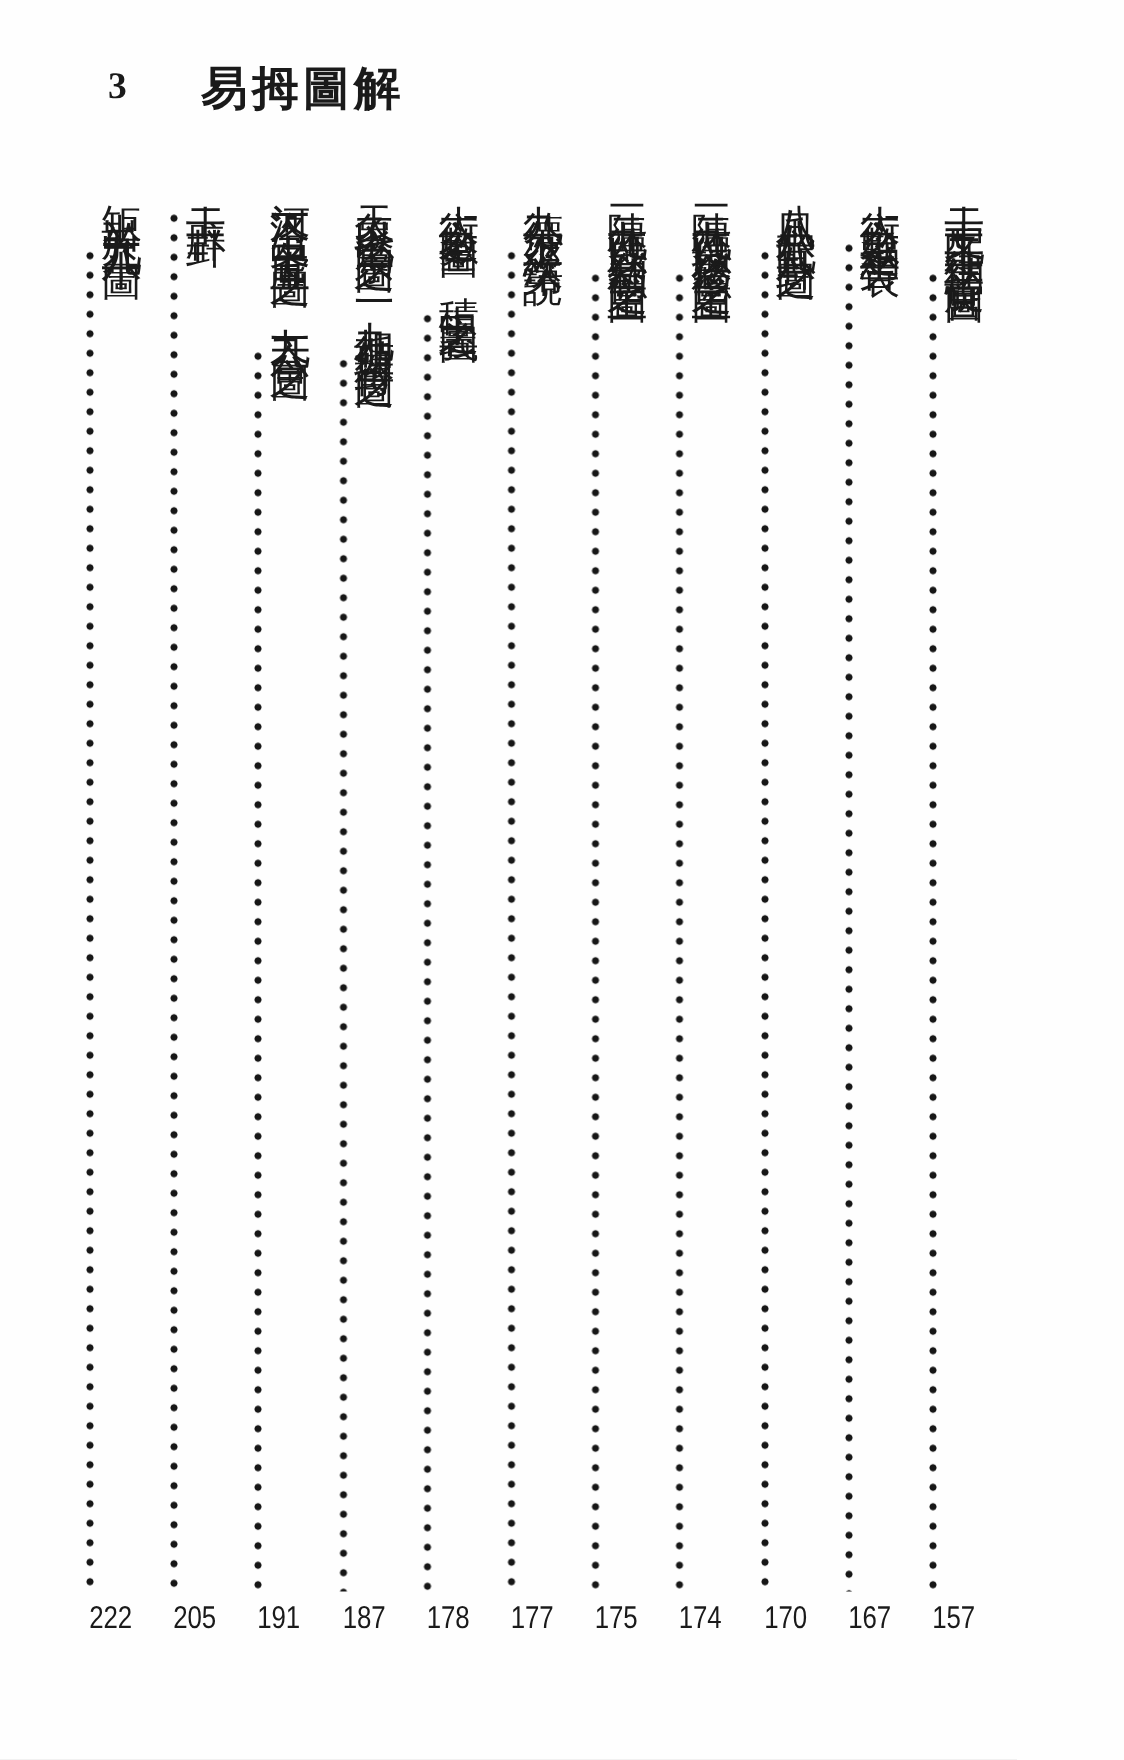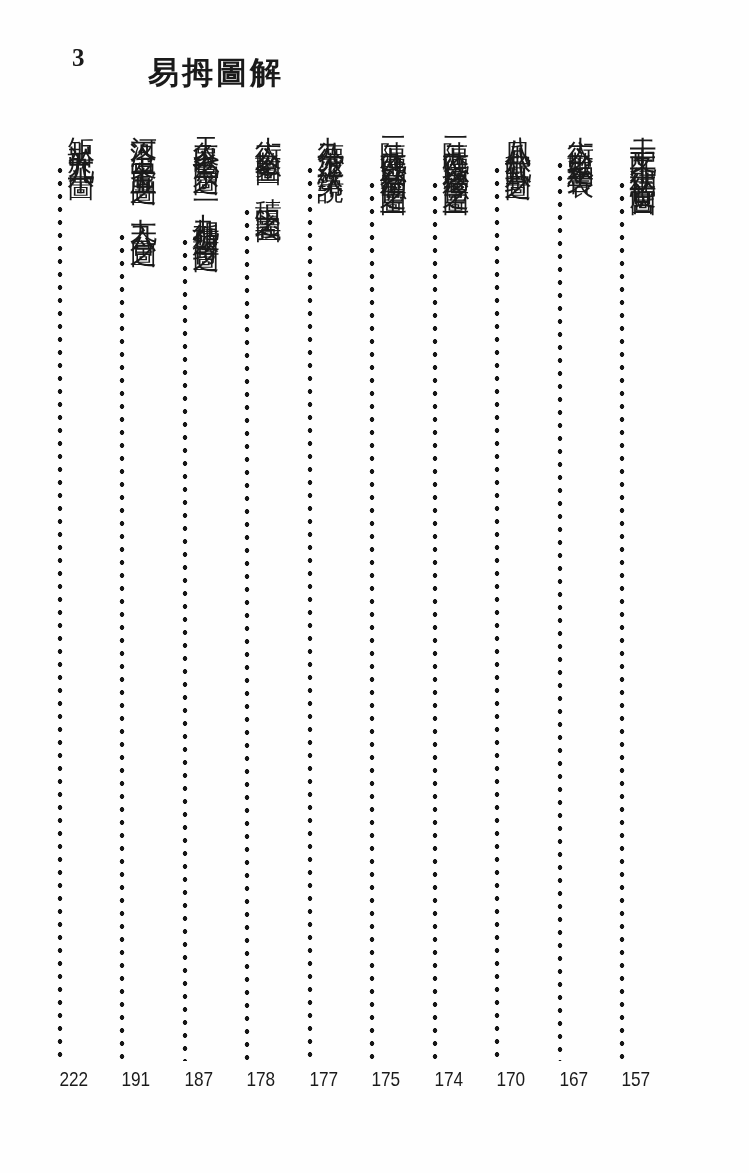--- a/index.html
+++ b/index.html
@@ -30,21 +30,21 @@
     left: 72px;
     top: 6px;
     font-size: 25px;
     font-weight: bold;
     letter-spacing: 1px;
   }
   .book-title {
     position: absolute;
     left: 134px;
     top: 0;
-    margin: 14px;
+    margin: 0;
     font-size: 31px;
     font-weight: bold;
     letter-spacing: 3px;
     font-family: Liberation Mono, monospace;
   }
   
   .toc {
     position: absolute;
     left: 56px;
     top: 115px;
@@ -152,20 +152,25 @@
         <span class="entry-page">187</span>
       </div>
 
       <div class="entry">
         <span class="entry-title">河洛合一中各虛五之圖　九六合一之圖</span>
         <span class="dots"></span>
         <span class="entry-page">191</span>
       </div>
 
 
+      <div class="entry">
+        <span class="entry-title">十二辟卦</span>
+        <span class="dots"></span>
+        <span class="entry-page">205</span>
+      </div>
 
 
 
       <div class="entry">
         <span class="entry-title">矩出於九九八十一圖</span>
         <span class="dots"></span>
         <span class="entry-page">222</span>
       </div>
     </main>
 

